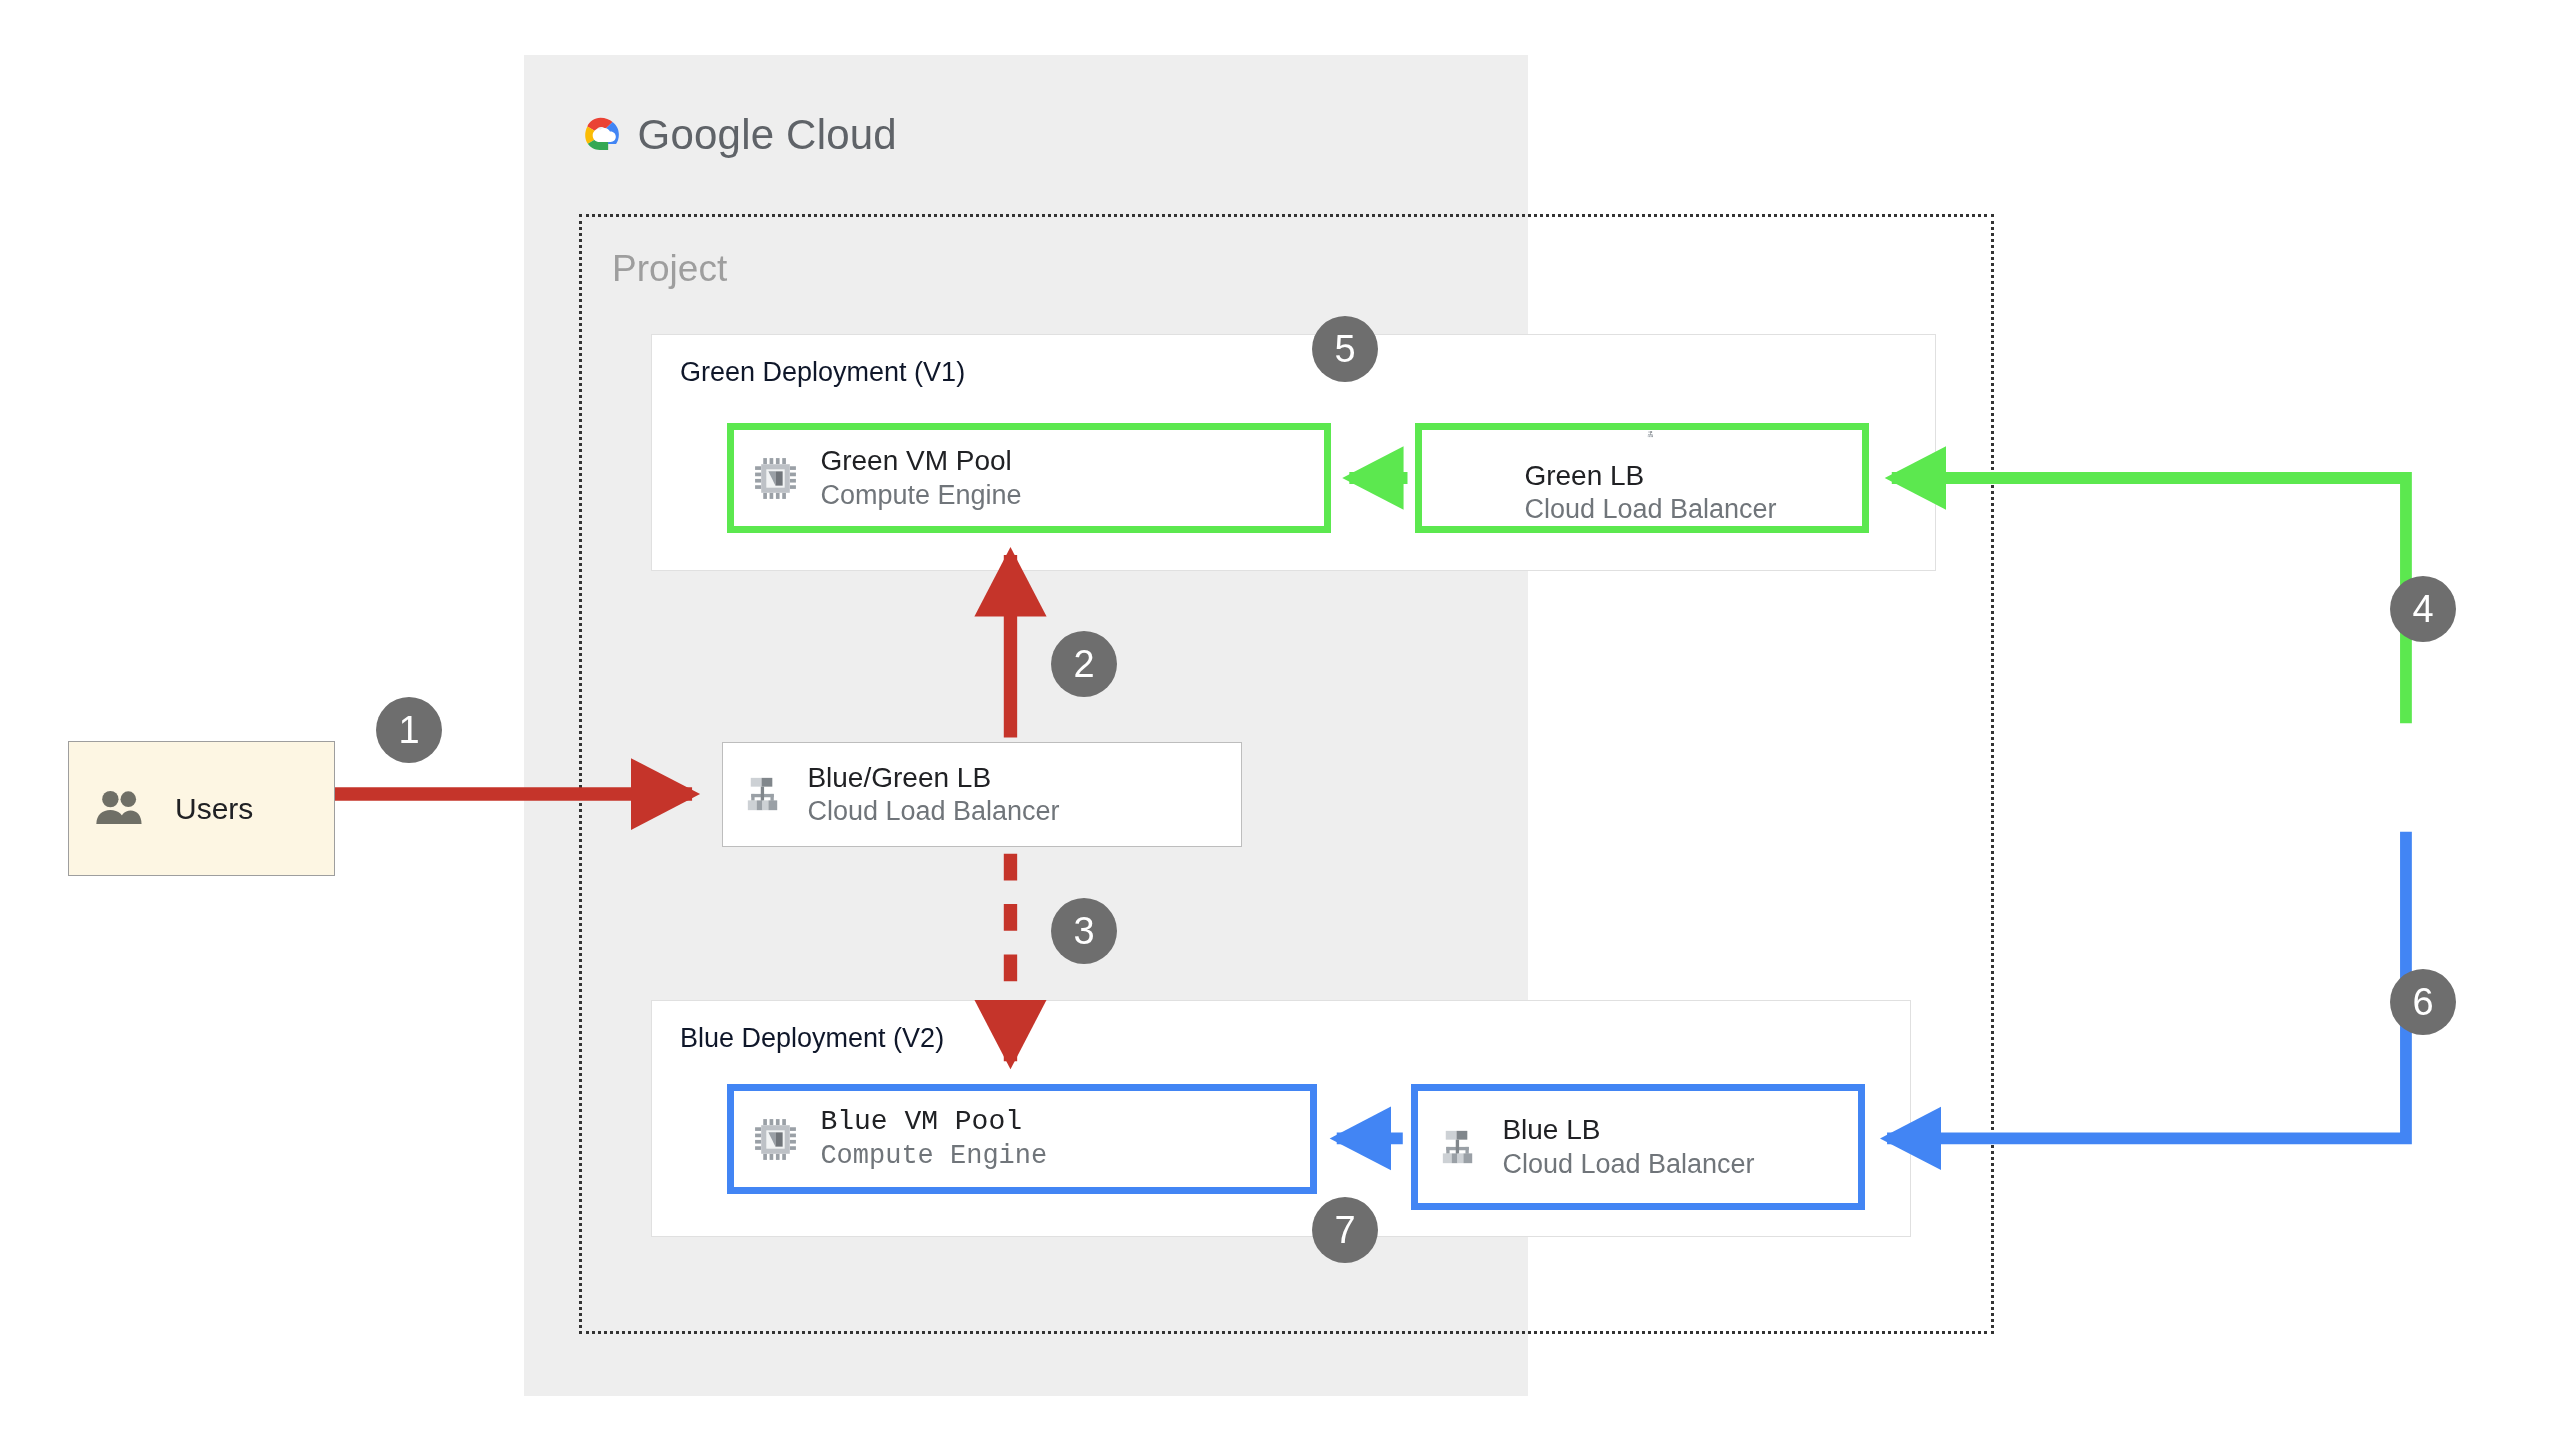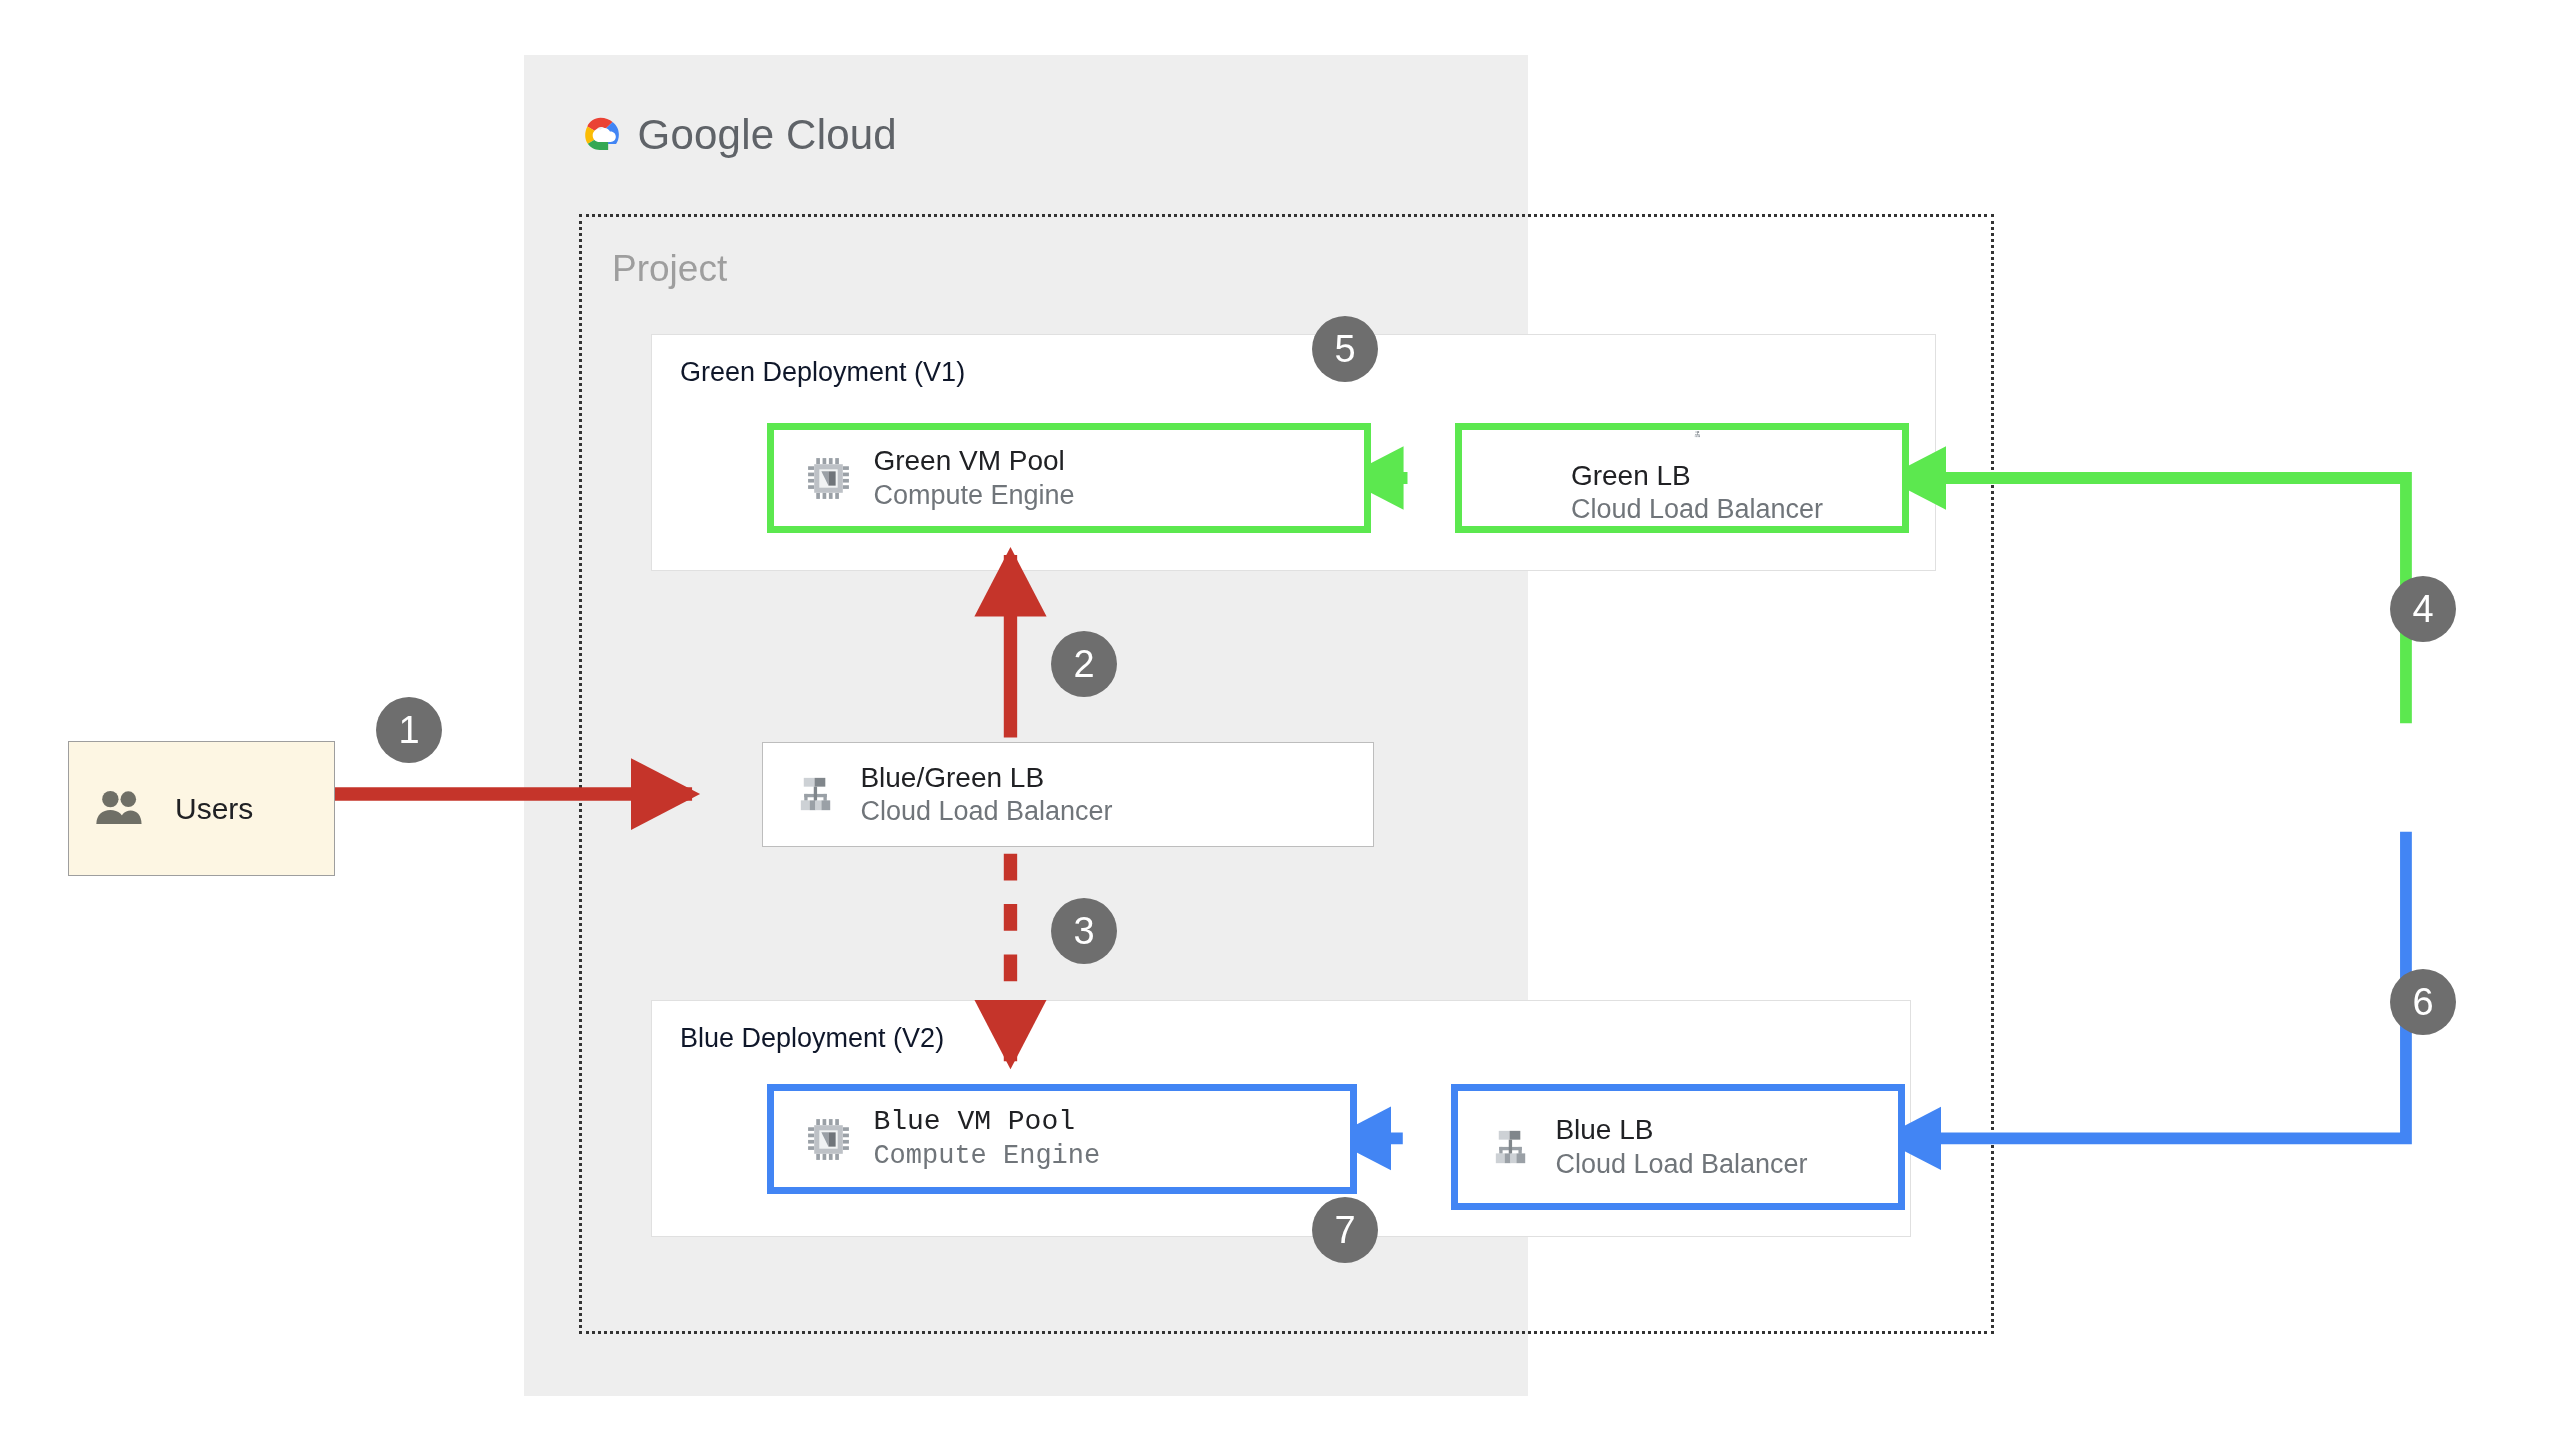--- a/index.html
+++ b/index.html
@@ -80,23 +80,22 @@
   .deploy-green .deploy-title { left: 28px; top: 22px; }
   .deploy-blue  .deploy-title { left: 28px; top: 22px; }
 
   
   .node {
     position: absolute;
     background: #ffffff;
     box-sizing: border-box;
     display: flex;
     align-items: center;
-    padding-left: 30px;
+    padding-left: 17px;
     gap: 20.4px;
-    margin-left: 40px;
   }
   .node-outline-green { border: 7px solid #5ce84f; }
   .node-outline-blue  { border: 7px solid #4285f4; }
   .node-outline-gray  { border: 1.6px solid #bdbdbd; }
 
   .node-text { display: flex; flex-direction: column; justify-content: center; }
   .node-title {
     font-size: 28px;
     color: #202124;
     line-height: 1.22;
@@ -104,21 +103,21 @@
   }
   .node-sub {
     font-size: 27px;
     color: #70757a;
     line-height: 1.22;
     white-space: nowrap;
   }
 
   .node-green-vm { left: 727px; top: 423px;  width: 604px; height: 110px; }
   .node-green-lb { left: 1415px; top: 423px; width: 454px; height: 110px; flex-direction: column; }
-  .node-bg-lb    { left: 722px; top: 742px;  width: 612px; height: 105px; }
+  .node-bg-lb    { left: 722px; top: 742px;  width: 520px; height: 105px; }
   .node-blue-vm  { left: 727px; top: 1084px; width: 590px; height: 110px; font-family: Liberation Mono, monospace; }
   .node-blue-lb  { left: 1411px; top: 1084px; width: 454px; height: 126px; }
 
   
   .actor {
     position: absolute;
     background: #fdf6e3;
     border: 1.6px solid #9e9e9e;
     box-sizing: border-box;
     display: flex;

